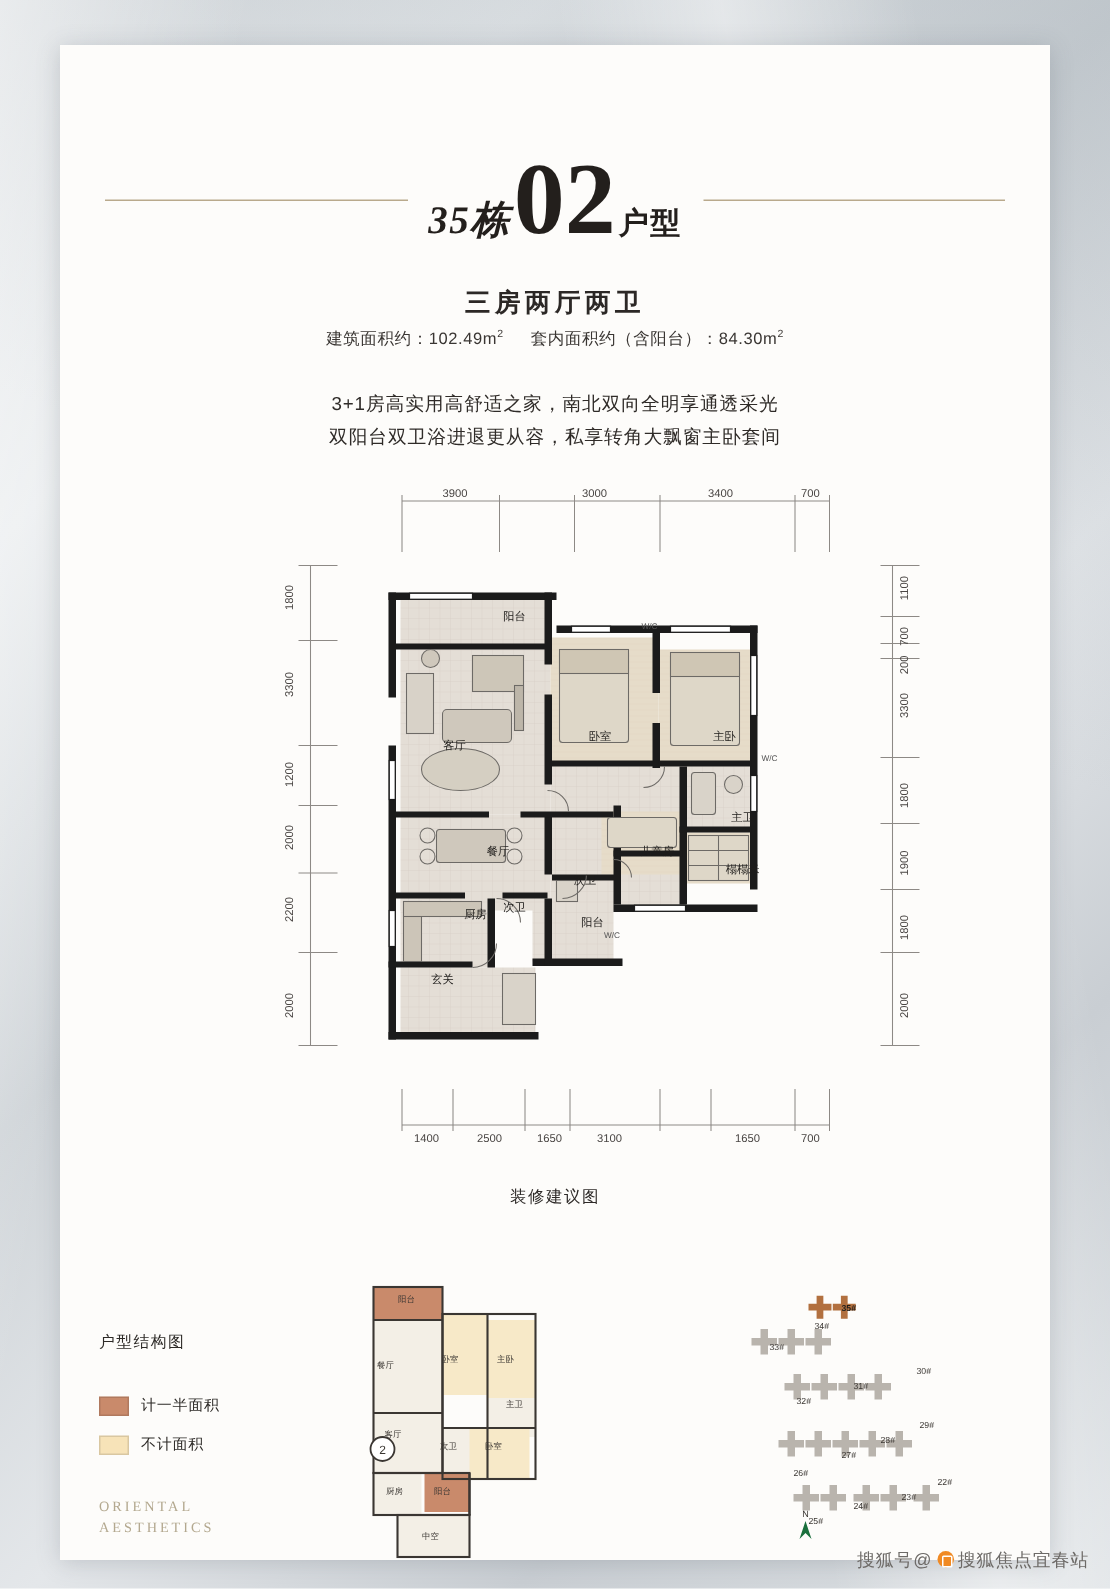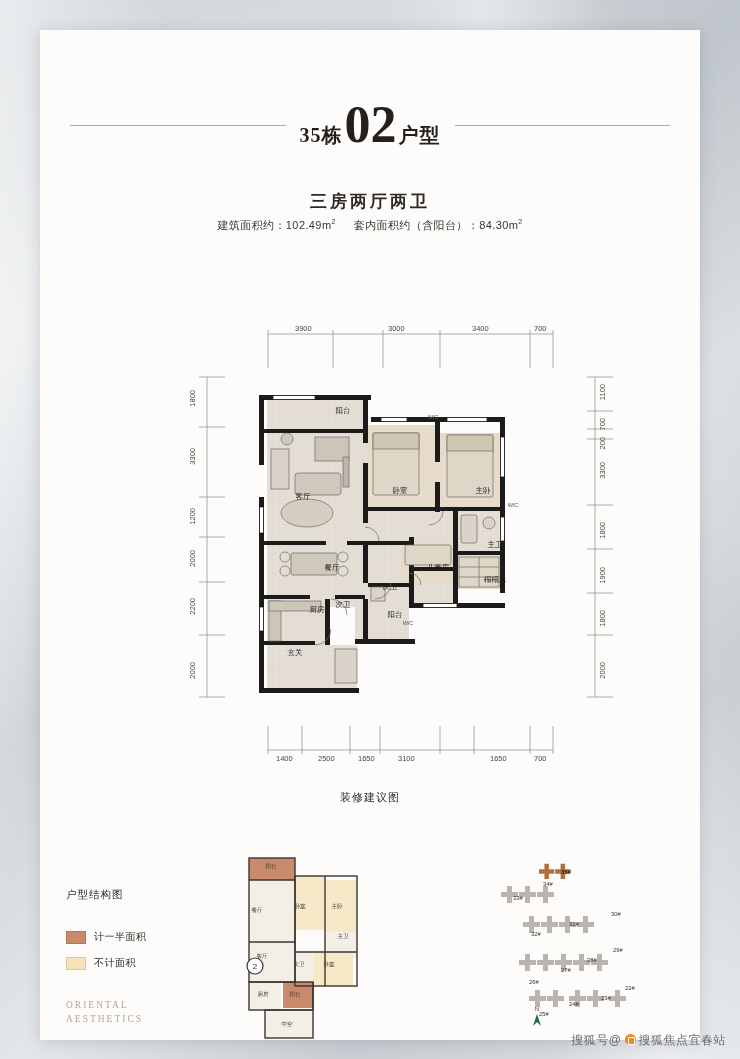--- a/index.html
+++ b/index.html
@@ -32,22 +32,22 @@
     display:flex; align-items:center; justify-content:center;
   }
   .rule { height:1px; background:#b9a98c; flex:1 1 auto; margin:0 0; }
   .rule.left { margin-right:14px; margin-left:30px; }
   .rule.right { margin-left:14px; margin-right:30px; }
   .title-main {
     display:flex; align-items:baseline; white-space:nowrap;
     font-family:"Liberation Serif", serif;
     color:#231f1c;
   }
-  .t-bldg { font-size:20px; font-weight:bold; letter-spacing:1px; }
-  .t-num { font-size:52px; font-weight:bold; font-family:"Liberation Serif", serif; line-height:.9; margin:0 2px; }
+  .t-bldg { font-size:26px; font-weight:bold; letter-spacing:1px;font-style:italic; }
+  .t-num { font-size:68px; font-weight:bold; font-family:"Liberation Serif", serif; line-height:.9; margin:0 2px; }
   .t-type { font-size:20px; font-weight:bold; letter-spacing:1px; }
 
   .subtitle {
     position:absolute; top:160px; left:0; width:100%;
     text-align:center; font-size:17px; font-weight:bold;
     letter-spacing:3px; color:#2c2826;
     font-family:"Liberation Sans", sans-serif;
   }
   .areas {
     position:absolute; top:188px; left:0; width:100%;
@@ -123,20 +123,24 @@
     </div>
     <div class="rule right"></div>
   </div>
 
   <div class="subtitle">三房两厅两卫</div>
 
   <div class="areas">
     <span>建筑面积约：</span><span>102.49m</span><sup>2</sup><span class="gap"></span><span>套内面积约（含阳台）：</span><span>84.30m</span><sup>2</sup>
   </div>
 
+  <div class="desc">
+    <div>3+1房高实用高舒适之家，南北双向全明享通透采光</div>
+    <div>双阳台双卫浴进退更从容，私享转角大飘窗主卧套间</div>
+  </div>
 
   <div class="plan-wrap">
 
     <svg width="660" height="50" style="position:absolute;left:0;top:0">
       <g stroke="#8d8985" stroke-width="0.7" fill="none">
         <line x1="228" y1="12" x2="513" y2="12"></line>
         <line x1="228" y1="8" x2="228" y2="46"></line>
         <line x1="293" y1="8" x2="293" y2="46"></line>
         <line x1="343" y1="8" x2="343" y2="46"></line>
         <line x1="400" y1="8" x2="400" y2="46"></line>

